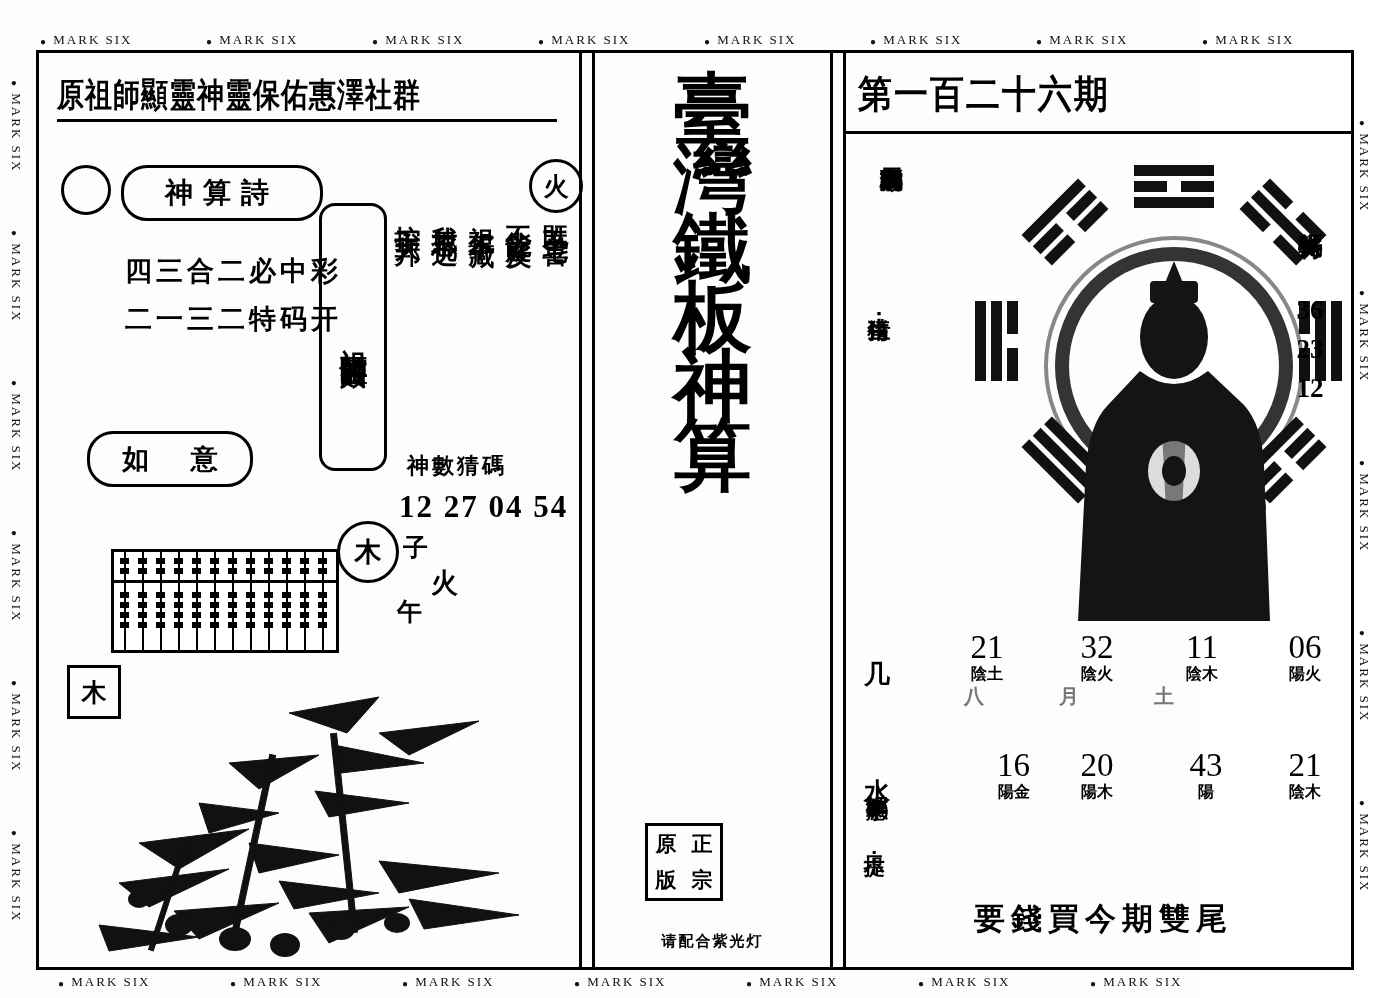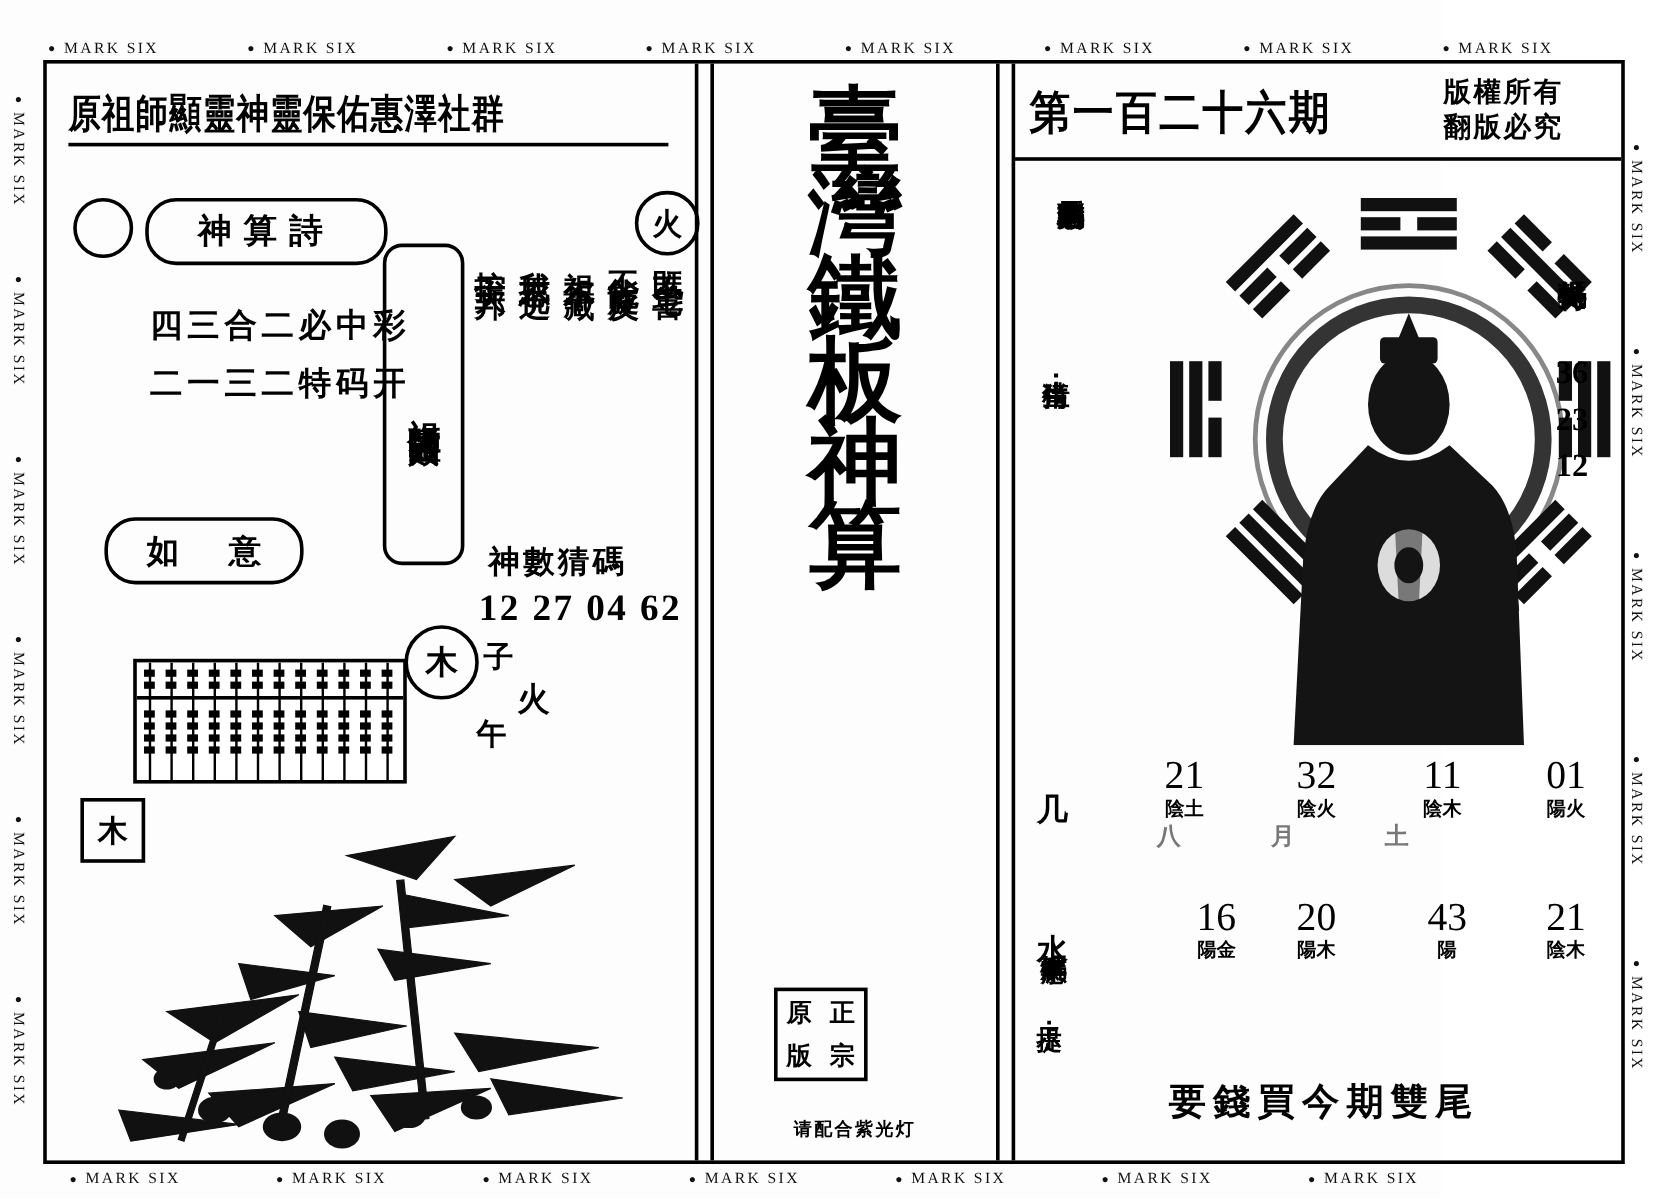--- a/index.html
+++ b/index.html
@@ -204,22 +204,22 @@
       <div class="circ cn" style="position:absolute;left:490px;top:106px;width:48px;height:48px;font-size:25px;">火</div>
 
       <div style="position:absolute;left:360px;top:152px;width:175px;height:240px;display:flex;flex-direction:row-reverse;justify-content:flex-start;gap:2px;">
         <div class="cn vert" style="font-size:26px;letter-spacing:5px;">既不宅喜</div>
         <div class="cn vert" style="font-size:26px;letter-spacing:5px;">不能旋反</div>
         <div class="cn vert" style="font-size:26px;letter-spacing:5px;">視尔不藏</div>
         <div class="cn vert" style="font-size:26px;letter-spacing:5px;">我思不远</div>
         <div class="cn vert" style="font-size:26px;letter-spacing:5px;">控于大邦</div>
       </div>
 
-      <div class="cn" style="position:absolute;left:368px;top:398px;font-size:26px;letter-spacing:3px;">神數猜碼</div>
-      <div class="ltr" style="position:absolute;left:360px;top:436px;font-size:31px;font-weight:bold;letter-spacing:2px;">12  27  04  62</div>
+      <div class="cn" style="position:absolute;left:368px;top:398px;font-size:22px;letter-spacing:3px;">神數猜碼</div>
+      <div class="ltr" style="position:absolute;left:360px;top:436px;font-size:31px;font-weight:bold;letter-spacing:2px;">12  27  04  54</div>
 
       <div class="pill cn" style="position:absolute;left:48px;top:378px;width:160px;height:50px;font-size:27px;letter-spacing:16px;text-indent:16px;">如  意</div>
 
       <div class="abacus">
         <div class="bar" style="top:28px;"></div>
         <div class="rod" style="left:10px;"></div>
           <div class="rod" style="left:28px;"></div>
         <div class="rod" style="left:46px;"></div>
           <div class="rod" style="left:64px;"></div>
         <div class="rod" style="left:82px;"></div>
@@ -362,24 +362,20 @@
         <span>宗</span>
       </div>
 
       <div class="fineprint cn">请配合紫光灯</div>
     </div>
 
     <div class="col-right">
 
       <div class="issue cn">第一百二十六期</div>
 
-      <div class="copyr cn">
-        <div>版權所有</div>
-        <div>翻版必究</div>
-      </div>
       <div class="rtopline"></div>
 
       <div class="guess">
         <div class="cn vert" style="display:inline-block;height:150px;">猜生肖：</div>
         <div class="cn vert" style="display:inline-block;height:300px;margin-left:-30px;">狗前鷄后馬中彩</div>
       </div>
 
       <svg class="bagua" viewBox="0 0 420 480">
         <defs>
           <g id="tri-y">
@@ -476,21 +472,21 @@
         </div>
         <div class="cell" style="left:110px;">
           <div class="big">32</div>
           <div class="sub cn">陰火</div>
         </div>
         <div class="cell" style="left:215px;">
           <div class="big">11</div>
           <div class="sub cn">陰木</div>
         </div>
         <div class="cell" style="left:318px;">
-          <div class="big">01</div>
+          <div class="big">06</div>
           <div class="sub cn">陽火</div>
         </div>
       </div>
       <div class="ghostrow cn" style="left:120px;top:630px;">八       月       土</div>
 
       <div class="rowlabel cn" style="left:20px;top:722px;">水</div>
       <div class="numrow" style="top:694px;">
         <div class="cell" style="left:0px;text-align:right;">
           <div class="big">16</div>
           <div class="sub cn">陽金</div>

